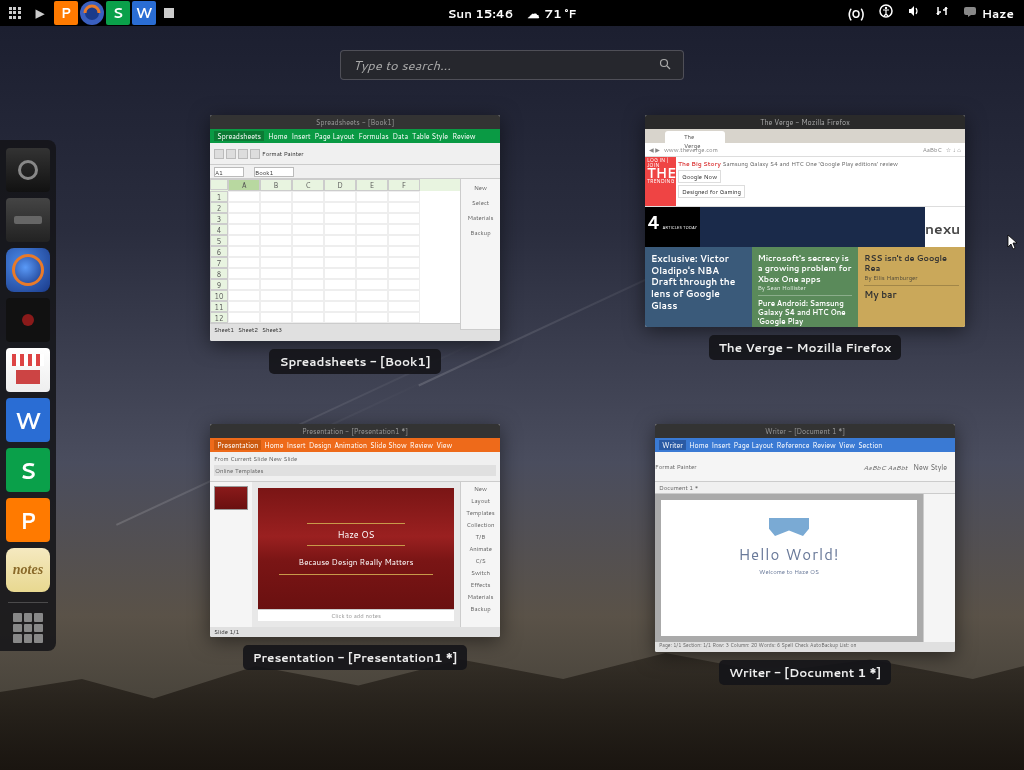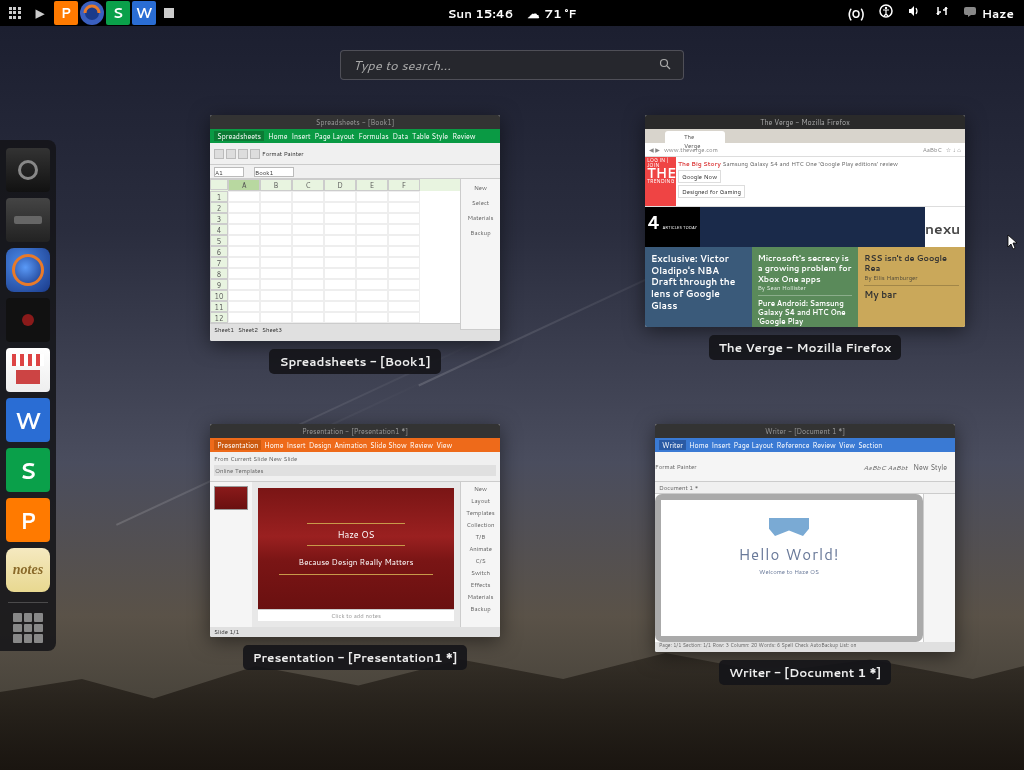--- a/index.html
+++ b/index.html
@@ -207,21 +207,21 @@
     .pr-slide-sub{border-bottom:1px solid #c89a4a;padding:2px 20px 6px;}
     .pr-notes{height:12px;background:#fff;border-top:1px solid #ccc;font-size:6px;color:#999;text-align:center;padding-top:1px;}
     .pr-side{width:40px;background:#f5f5f5;border-left:1px solid #ccc;font-size:6px;color:#666;padding:2px;display:flex;flex-direction:column;gap:3px;align-items:center;}
     .pr-status{height:10px;background:#e0e0e0;font-size:6px;padding:0 4px;}
     
     .wr-titlebar{background:#333;color:#999;font-size:7px;text-align:center;padding:2px;}
     .wr-menubar{background:#3a7ad4;color:#fff;font-size:7px;padding:2px 4px;display:flex;gap:3px;align-items:flex-end;}
     .wr-toolbar{background:#f5f5f5;height:30px;border-bottom:1px solid #ccc;display:flex;align-items:center;justify-content:flex-end;padding-right:8px;font-size:7px;color:#666;}
     .wr-styles{font-style:italic;}
     .wr-body{display:flex;height:148px;}
-    .wr-page{flex:1;background:#aaa;padding:6px;border-radius:7px;}
+    .wr-page{flex:1;background:#aaa;padding:6px;}
     .wr-doc{background:#fff;height:100%;padding:18px 30px;text-align:center;color:#6a7a9a;}
     .wr-ribbon{width:40px;height:18px;background:#7aaad4;margin:0 auto 8px;clip-path:polygon(0 0,100% 0,100% 60%,85% 100%,50% 70%,15% 100%,0 60%);}
     .wr-hello{font-size:15px;font-weight:300;letter-spacing:1px;}
     .wr-welcome{font-size:6px;margin-top:2px;}
     .wr-side{width:32px;background:#f5f5f5;border-left:1px solid #ccc;}
     .wr-status{height:10px;background:#e0e0e0;font-size:5px;color:#666;padding:0 4px;}
     .overview .window-tile:nth-child(2) .window-thumb { width: 320px; }
     .cursor {
       position: absolute;
       top: 234px; right: 5px;

